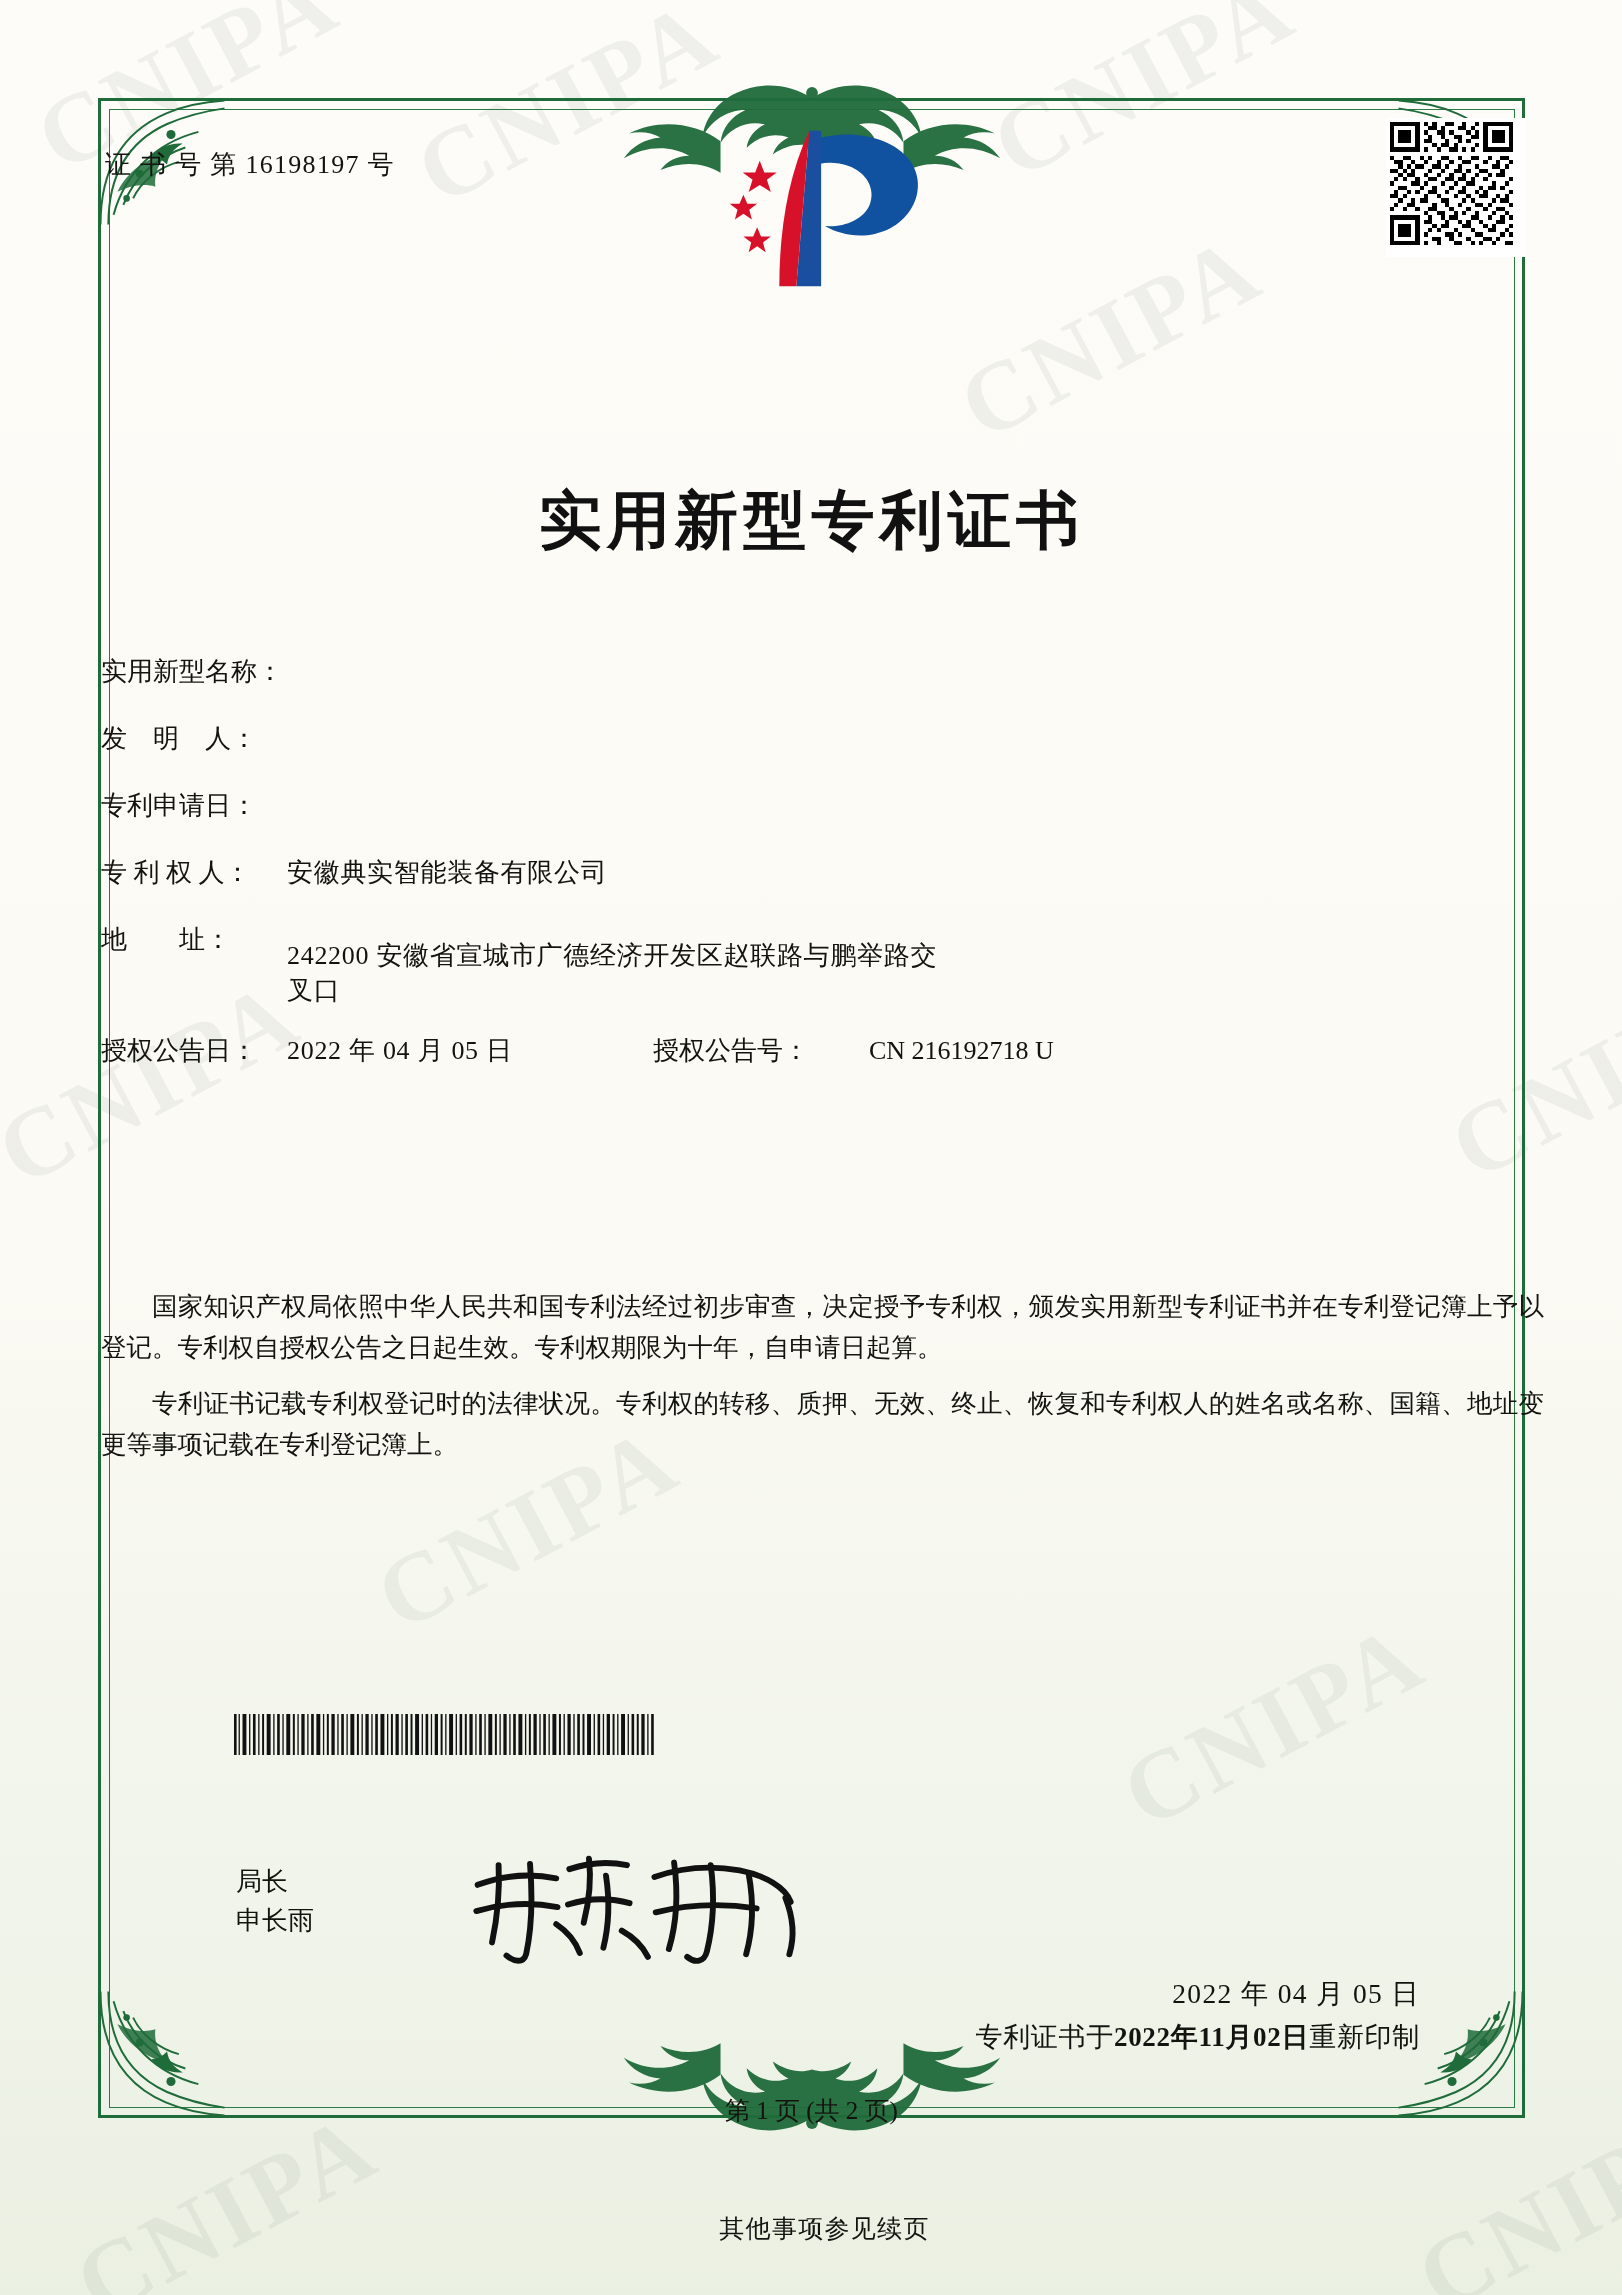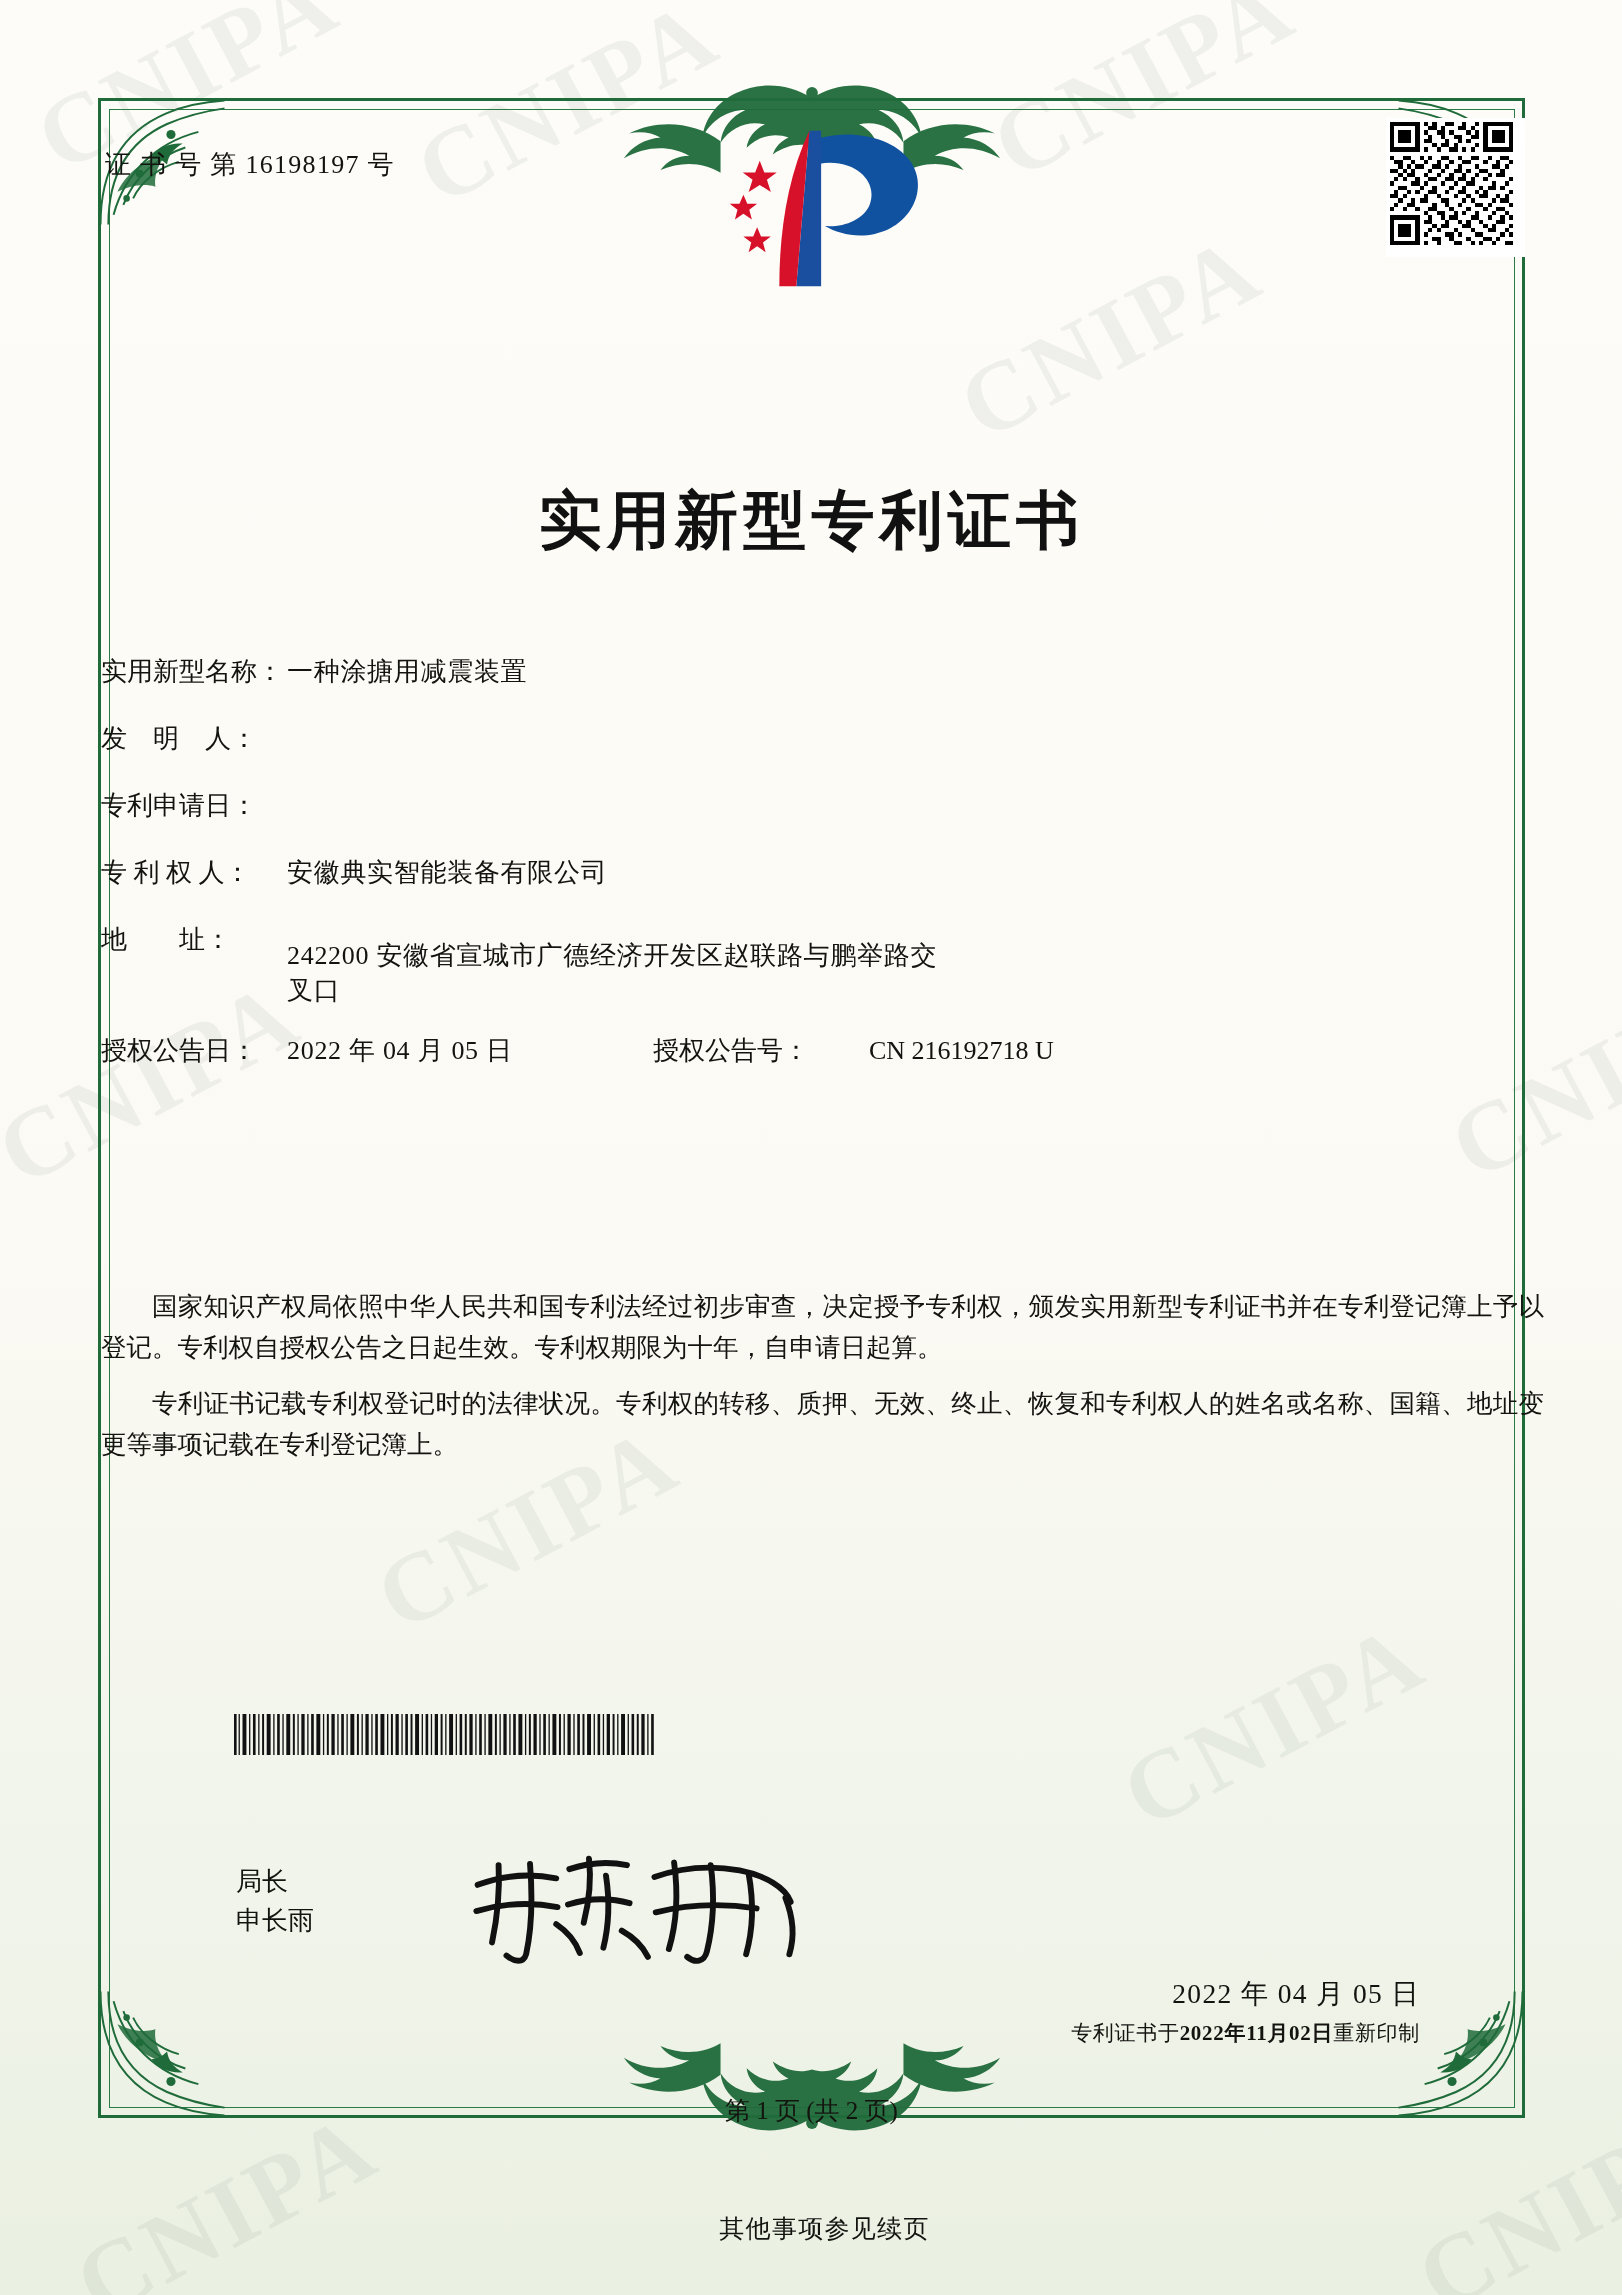--- a/index.html
+++ b/index.html
@@ -200,21 +200,21 @@
     right: 203px;
     top: 1976px;
     text-align: right;
     color: #13130f;
   }
   .date-main {
     font-size: 27.5px;
     letter-spacing: 1.3px;
   }
   .date-sub {
-    font-size: 21px;
+    font-size: 27px;
     margin-top: 6.5px;
     letter-spacing: 0.7px;
   }
   .date-sub b { font-weight: bold; }
 
   .page-num {
     position: absolute;
     left: 0;
     right: 0;
     top: 2094px;
@@ -574,21 +574,20 @@
       <polygon points="95,122 101,136 116,136 104,145 108,160 95,151 82,160 86,145 74,136 89,136"></polygon>
       <polygon points="116,172 122,186 137,186 125,195 129,210 116,201 103,210 107,195 95,186 110,186"></polygon>
     </g>
   </svg>
 
   <div class="title">实用新型专利证书</div>
 
   <div class="fields">
     <div class="field-row">
       <div class="field-label">实用新型名称：</div>
-      <div class="field-value">一种涂搪用减震装置</div>
     </div>
     <div class="field-row">
       <div class="field-label">发    明    人：</div>
     </div>
     <div class="field-row">
       <div class="field-label">专利申请日：</div>
     </div>
     <div class="field-row">
       <div class="field-label">专 利 权 人：</div>
       <div class="field-value">安徽典实智能装备有限公司</div>

